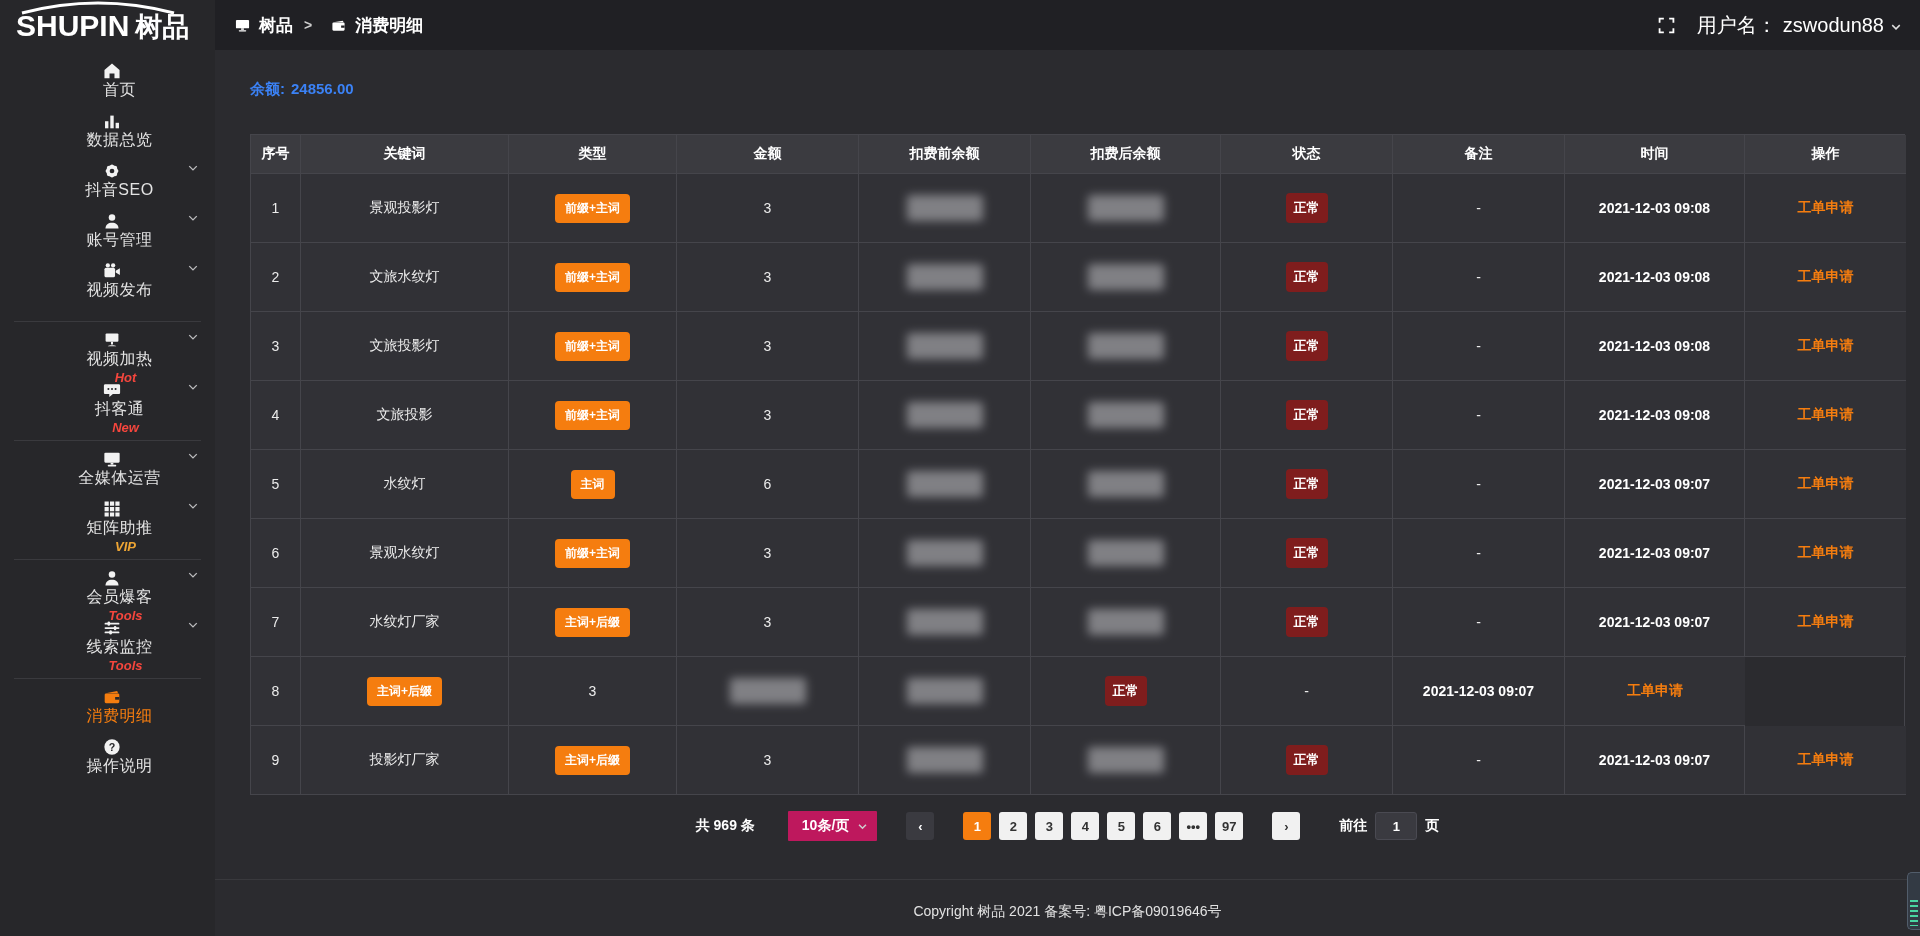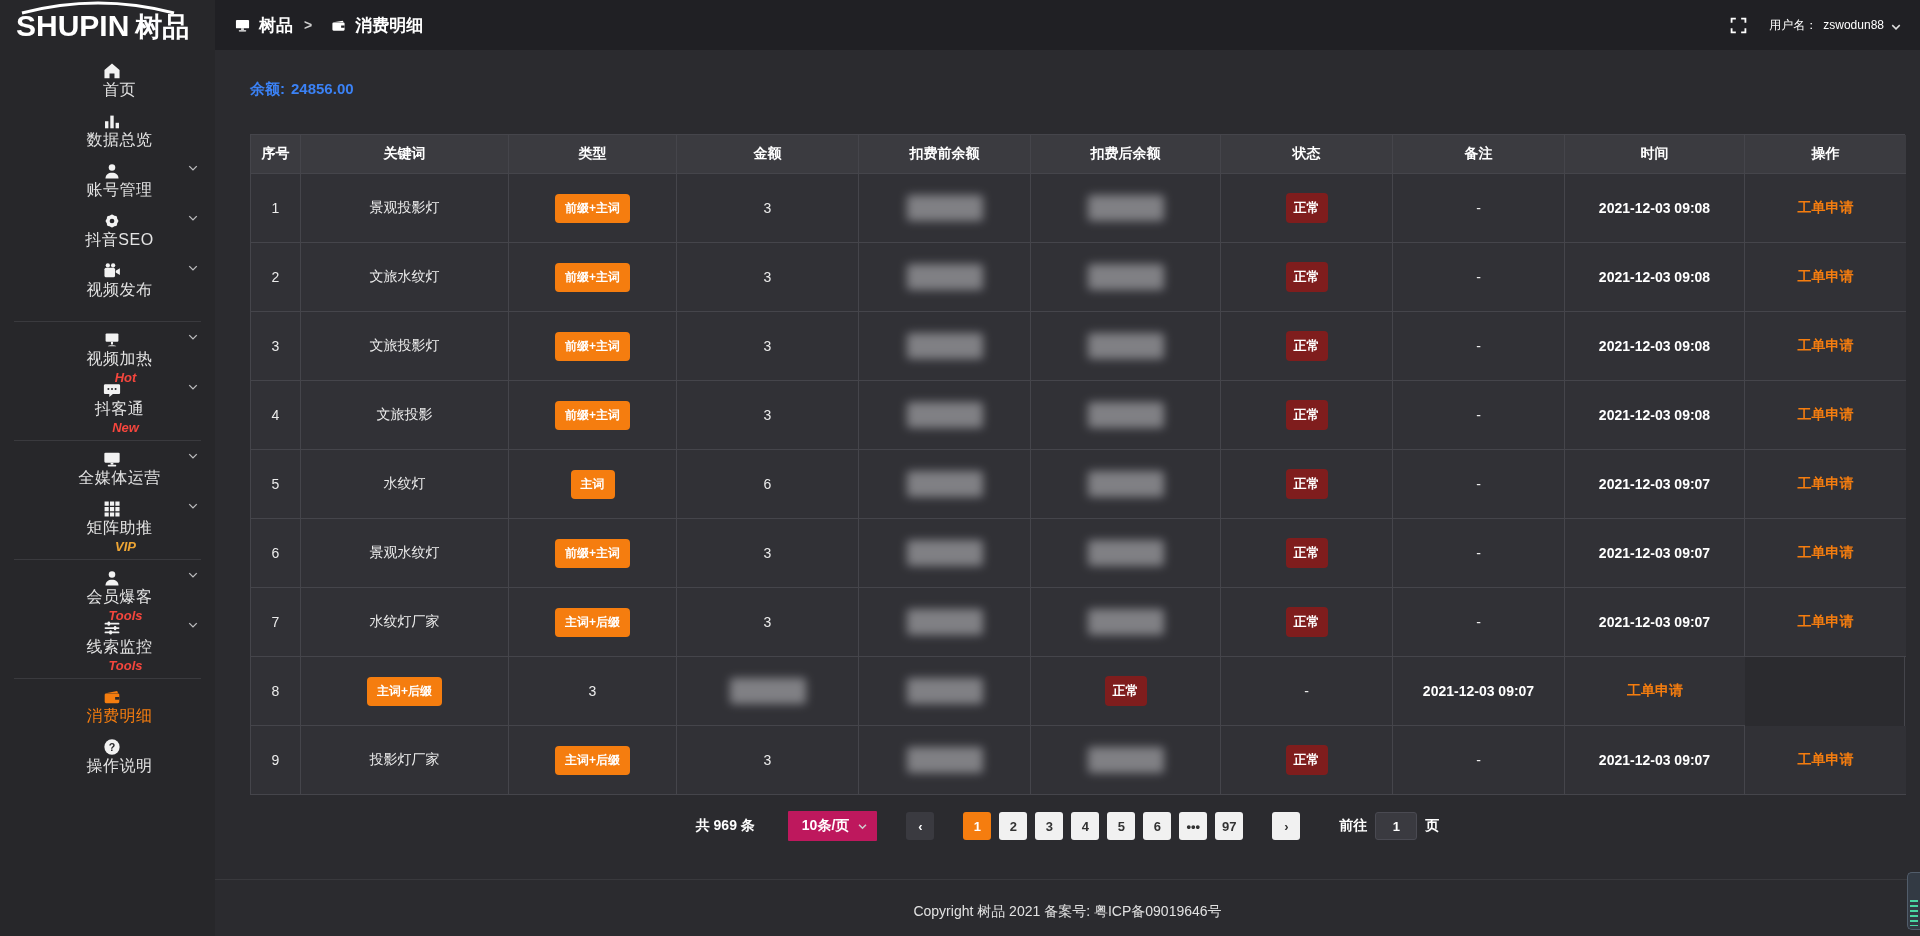--- a/index.html
+++ b/index.html
@@ -25,21 +25,21 @@
   .side-tag { font-style:italic; font-weight:bold; font-size:13px; margin-left:12px; }
   .side-chevron { position:absolute; right:16px; width:12px; height:12px; color:#bdbdbf; }
   .side-divider { height:1px; background:#3a3a3e; margin:9px 14px; }
 
   
   .topbar { position:absolute; left:215px; top:0; right:0; height:50px; background:#202024;
             display:flex; align-items:center; justify-content:space-between; padding:0 18px 0 20px; z-index:2; }
   .crumb { display:flex; align-items:center; gap:9px; color:#fff; font-size:17px; font-weight:bold; }
   .crumb .c-icon { width:15px; height:15px; color:#fff; }
   .crumb .sep { color:#cfcfcf; font-size:14px; font-weight:bold; margin:0 2px; }
-  .top-right { display:flex; align-items:center; gap:22px; color:#fff; font-size:12px; }
+  .top-right { display:flex; align-items:center; gap:22px; color:#fff; font-size:20px; }
   .fs-icon { width:17px; height:17px; color:#fff; cursor:pointer; }
   .user-box { display:flex; align-items:center; gap:6px; cursor:pointer; }
   .user-caret { width:12px; height:12px; color:#e0e0e0; margin-top:3px; }
 
   
   .content { position:absolute; left:215px; top:50px; right:0; bottom:0; background:#2b2b2f; }
   .balance { margin:30px 0 0 35px; font-size:15px; font-weight:bold; color:#3b82f6; }
   .balance b { margin-left:6px; font-size:15px; }
 
   .table { margin:35px 15px 0 35px; width:1655px; border:1px solid #45454b; border-bottom:none; }
@@ -110,41 +110,41 @@
             <rect x="6.5" y="3.2" width="3" height="11.3"></rect>
             <rect x="11.2" y="9.6" width="3" height="4.9"></rect>
           </svg>
         </span>
     <span class="side-label">数据总览</span>
 
   </div>
       <div class="side-item">
     <span class="side-icon">
           <svg viewBox="0 0 16 16" fill="currentColor">
-            <circle cx="8" cy="4.8" r="2.9"></circle>
-            <path d="M2.2 14.6c0-3.3 2.6-5.1 5.8-5.1s5.8 1.8 5.8 5.1z"></path>
-          </svg>
-        </span>
-    <span class="side-label">账号管理</span>
-
-  <span class="side-chevron">
-          <svg viewBox="0 0 16 16" fill="none" stroke="currentColor" stroke-width="1.8">
-            <path d="M3 5.5l5 5 5-5"></path>
-          </svg>
-        </span>
-      </div>
-      <div class="side-item">
-    <span class="side-icon">
-          <svg viewBox="0 0 16 16" fill="currentColor">
             <rect x="3.4" y="3.4" width="9.2" height="9.2" rx="2"></rect>
             <rect x="3.4" y="3.4" width="9.2" height="9.2" rx="2" transform="rotate(45 8 8)"></rect>
             <circle cx="8" cy="8" r="2.1" fill="#27272a"></circle>
           </svg>
         </span>
     <span class="side-label">抖音SEO</span>
+
+  <span class="side-chevron">
+          <svg viewBox="0 0 16 16" fill="none" stroke="currentColor" stroke-width="1.8">
+            <path d="M3 5.5l5 5 5-5"></path>
+          </svg>
+        </span>
+      </div>
+      <div class="side-item">
+    <span class="side-icon">
+          <svg viewBox="0 0 16 16" fill="currentColor">
+            <circle cx="8" cy="4.8" r="2.9"></circle>
+            <path d="M2.2 14.6c0-3.3 2.6-5.1 5.8-5.1s5.8 1.8 5.8 5.1z"></path>
+          </svg>
+        </span>
+    <span class="side-label">账号管理</span>
 
   <span class="side-chevron">
           <svg viewBox="0 0 16 16" fill="none" stroke="currentColor" stroke-width="1.8">
             <path d="M3 5.5l5 5 5-5"></path>
           </svg>
         </span>
       </div>
       <div class="side-item">
     <span class="side-icon">
           <svg viewBox="0 0 16 16" fill="currentColor">

